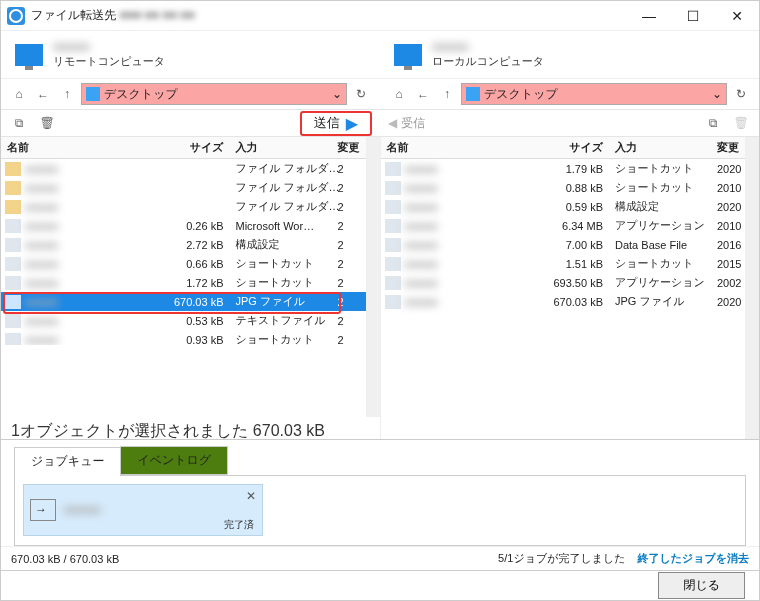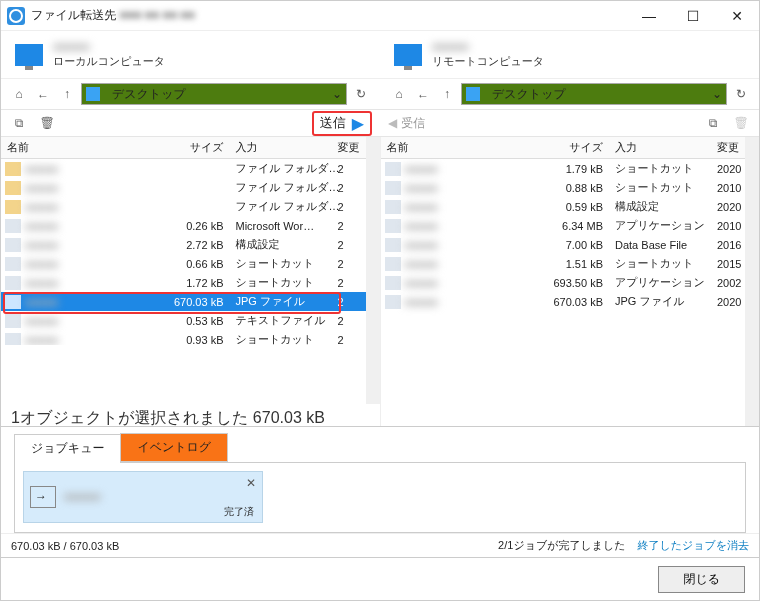--- a/index.html
+++ b/index.html
@@ -15,36 +15,36 @@
 .computers { height: 48px; display: flex; border-bottom: 1px solid #eee; }
 .computer { flex:1; display:flex; align-items:center; padding:6px 14px; gap:10px; }
 .monitor-icon { width:28px; height:22px; background:#1e88e5; position:relative; }
 .monitor-icon::after { content:""; position:absolute; bottom:-4px; left:10px; width:8px; height:4px; background:#888; }
 .comp-text .sub { color:#333; font-size:11px; }
 .blur { filter: blur(4px); color:#aaa; }
 
 .nav-row { height: 30px; display:flex; gap:2px; }
 .nav-half { flex:1; display:flex; align-items:center; gap:4px; padding:0 8px; }
 .nav-btn { width:20px; height:20px; display:flex; align-items:center; justify-content:center; color:#555; border-radius:2px; }
-.path-box { flex:1; height:22px; border:1px solid #aaa; display:flex; align-items:center; padding:0 4px; gap:12px; background:#4d7c0f; }
+.path-box { flex:1; height:22px; border:1px solid #aaa; display:flex; align-items:center; padding:0 4px; gap:4px; background:#fca5a5; }
 .folder-ico { width:14px; height:14px; background:#3aa3f3; }
 .refresh { width:20px; display:flex; align-items:center; justify-content:center; color:#555; }
 
 .action-row { height: 28px; border-top:1px solid #e5e5e5; border-bottom:1px solid #e5e5e5; display:flex; }
 .action-half { flex:1; display:flex; align-items:center; padding:0 8px; gap:8px; }
 .icon-btn { width:20px; height:20px; display:flex; align-items:center; justify-content:center; color:#666; }
-.send-wrap { margin-left:auto; border:2px solid #e33; border-radius:3px; padding:1px 6px; display:flex; align-items:center; gap:6px; font-size:13px; }
+.send-wrap { margin-left:auto; border:2px solid #e33; border-radius:3px; padding:1px 12px; display:flex; align-items:center; gap:6px; font-size:13px; }
 .send-arrow { color:#1e88e5; font-size:16px; }
 .recv-wrap { display:flex; align-items:center; gap:4px; color:#999; }
 
 .panes { flex:1; display:flex; min-height:0; }
 .pane { flex:1; border-right:1px solid #eee; display:flex; flex-direction:column; min-height:0; }
 .pane:last-child { border-right:none; }
 .table-wrap { flex:1; overflow:hidden; position:relative; }
-.table-head { display:flex; background:#fafafa; border-bottom:1px solid #ddd; height:22px; align-items:center; font-size:11px; }
+.table-head { display:flex; background:#fafafa; border-bottom:1px solid #ddd; height:22px; align-items:center; font-size:11px;font-weight:bold; }
 .col-name { flex:1; padding-left:6px; }
 .col-size { width:68px; text-align:right; padding-right:8px; }
 .col-type { width:106px; padding-left:4px; }
 .col-date { width:28px; }
 .rows { overflow-y:auto; height:186px; }
 .row { display:flex; height:19px; align-items:center; font-size:11px; }
 .row .ico { width:16px; height:14px; background:#f3d48b; margin:0 4px; flex-shrink:0; }
 .row .ico.file { background:#dfe6ee; }
 .row .nm { flex:1; white-space:nowrap; overflow:hidden; }
 .row .sz { width:68px; text-align:right; padding-right:8px; }
@@ -53,33 +53,33 @@
 .row.sel { background:#1e88e5; color:#fff; }
 .row.sel .ico { background:#cde6ff; }
 .red-box { position:absolute; border:2px solid #e33; border-radius:3px; pointer-events:none; }
 .scroll-track { width:14px; background:#f0f0f0; }
 
 .status-line { height:22px; padding:4px 10px; font-size:16px; color:#333; }
 
 .tabs-area { border-top:1px solid #ccc; padding:6px 13px 0; }
 .tabs { display:flex; border-bottom:1px solid #ccc; }
 .tab { padding:5px 16px; border:1px solid #ccc; border-bottom:none; margin-right:-1px; background:#fff; position:relative; top:1px; font-size:12px; }
-.tab.inactive { background:#f97316; top:0; border-bottom:1px solid #ccc; }
+.tab.inactive { background:#4d7c0f; top:0; border-bottom:1px solid #ccc; }
 .job-list { border:1px solid #ccc; border-top:none; padding:8px; min-height:70px; }
 .job-card { border:1px solid #b8d4e8; background:#d6ebfb; width:240px; height:52px; display:flex; align-items:center; padding:6px; gap:8px; position:relative; }
 .job-ico { width:26px; height:22px; border:1px solid #888; position:relative; }
 .job-ico::before { content:"→"; position:absolute; left:4px; top:1px; font-size:12px; }
 .job-close { position:absolute; top:4px; right:6px; font-size:12px; color:#555; }
 .job-status { position:absolute; bottom:3px; right:8px; font-size:10px; }
 
 .bottom-status { height:24px; display:flex; align-items:center; padding:0 10px; font-size:11px; border-top:1px solid #eee; }
 .bottom-status .right { margin-left:auto; display:flex; gap:12px; align-items:center; }
-.link { color:#0a7dc2; }
-
-.footer { height:43px; border-top:1px solid #ccc; display:flex; align-items:center; justify-content:flex-end; padding:0 14px; }
+.link { color:#0a7dc2;font-weight:bold; }
+
+.footer { height:30px; border-top:1px solid #ccc; display:flex; align-items:center; justify-content:flex-end; padding:0 14px; }
 .close-btn { border:1px solid #888; background:#eee; padding:4px 24px; font-size:12px; }
 </style>
 </head>
 <body>
 
 <div class="window">
   <div class="titlebar">
     <div class="logo"></div>
     <span><span>ファイル転送先</span> <span class="title-blur">■■■ ■■ ■■ ■■</span></span>
     <div class="win-controls">
@@ -87,28 +87,28 @@
       <div>☐</div>
       <div>✕</div>
     </div>
   </div>
 
   <div class="computers">
     <div class="computer">
       <div class="monitor-icon"></div>
       <div class="comp-text">
         <div class="blur">■■■■■</div>
-        <div class="sub">ローカルコンピュータ</div>
+        <div class="sub">リモートコンピュータ</div>
       </div>
     </div>
     <div class="computer">
       <div class="monitor-icon"></div>
       <div class="comp-text">
         <div class="blur">■■■■■</div>
-        <div class="sub">リモートコンピュータ</div>
+        <div class="sub">ローカルコンピュータ</div>
       </div>
     </div>
   </div>
 
   <div class="nav-row">
     <div class="nav-half">
       <div class="nav-btn">⌂</div>
       <div class="nav-btn">←</div>
       <div class="nav-btn">↑</div>
       <div class="path-box">
@@ -324,21 +324,21 @@
         <div class="blur">■■■■■</div>
         <div class="job-close">✕</div>
         <div class="job-status">完了済</div>
       </div>
     </div>
   </div>
 
   <div class="bottom-status">
     <span>670.03 kB / 670.03 kB</span>
     <div class="right">
-      <span>2/1ジョブが完了しました</span>
+      <span>5/1ジョブが完了しました</span>
       <span class="link">終了したジョブを消去</span>
     </div>
   </div>
 
   <div class="footer">
     <button class="close-btn">閉じる</button>
   </div>
 </div>
 
 </body></html>

